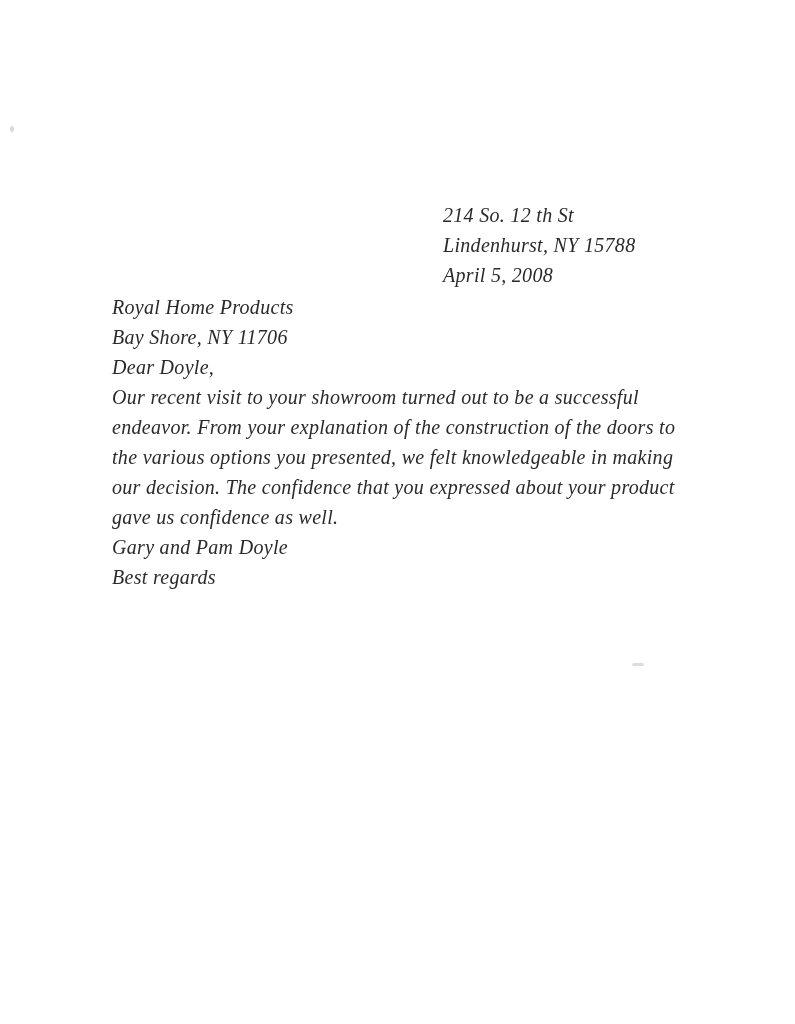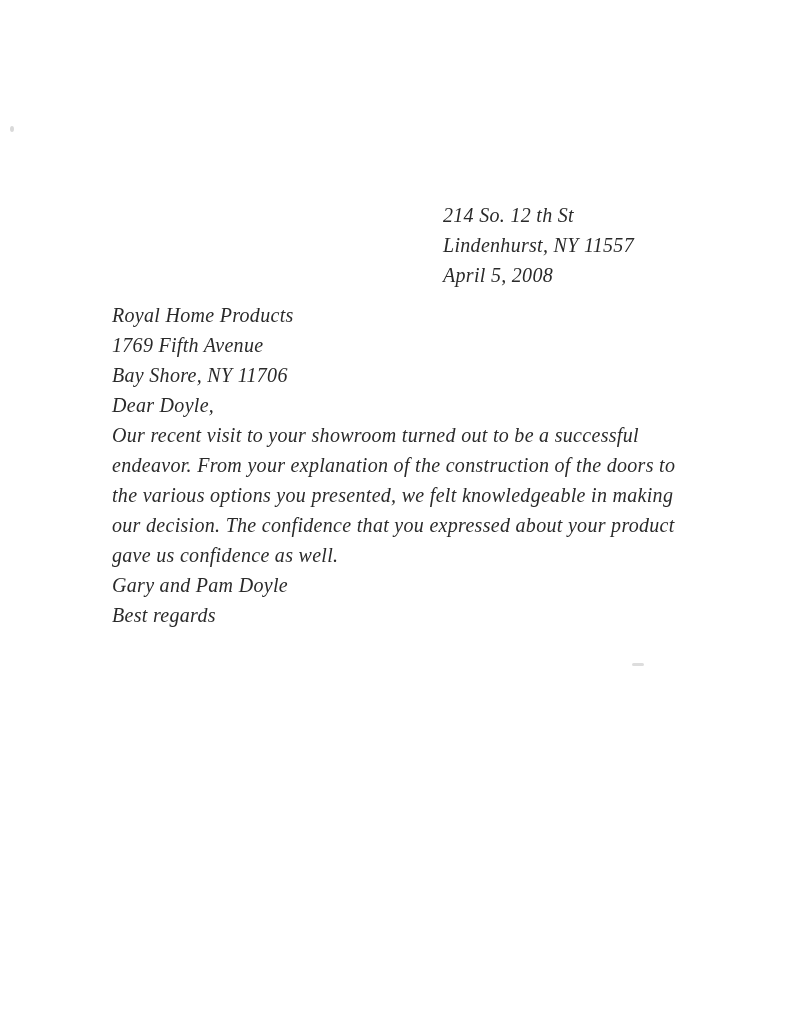--- a/index.html
+++ b/index.html
@@ -29,21 +29,20 @@
   .sender-block {
     position: absolute;
     left: 443px;
     top: 200px;
   }
   .left-block {
     position: absolute;
     left: 112px;
     top: 292px;
     width: 580px;
-    margin-top: 8px;
   }
   .left-block p {
     margin: 0;
     padding: 0;
   }
   .line {
     white-space: nowrap;
   }
   .scan-mark-dot {
     position: absolute;
@@ -69,28 +68,27 @@
 </head>
 <body>
 
 <div class="page">
 
   <div class="scan-mark-dot"></div>
   <div class="scan-mark-dash"></div>
 
   <div class="sender-block handwriting">
     <div class="line">214 So. 12 th St</div>
-    <div class="line">Lindenhurst, NY 11557</div>
+    <div class="line">Lindenhurst, NY 15788</div>
     <div class="line">April 5, 2008</div>
   </div>
 
   <div class="left-block handwriting">
     <div>
       <div class="line">Royal Home Products</div>
-      <div class="line">1769 Fifth Avenue</div>
       <div class="line">Bay Shore, NY 11706</div>
     </div>
     <div class="line">Dear Doyle,</div>
     <p>Our recent visit to your showroom turned out to be a successful endeavor. From your explanation of the construction of the doors to the various options you presented, we felt knowledgeable in making our decision. The confidence that you expressed about your product gave us confidence as well.</p>
     <div class="line">Gary and Pam Doyle</div>
     <div class="line">Best regards</div>
   </div>
 
 </div>
 

